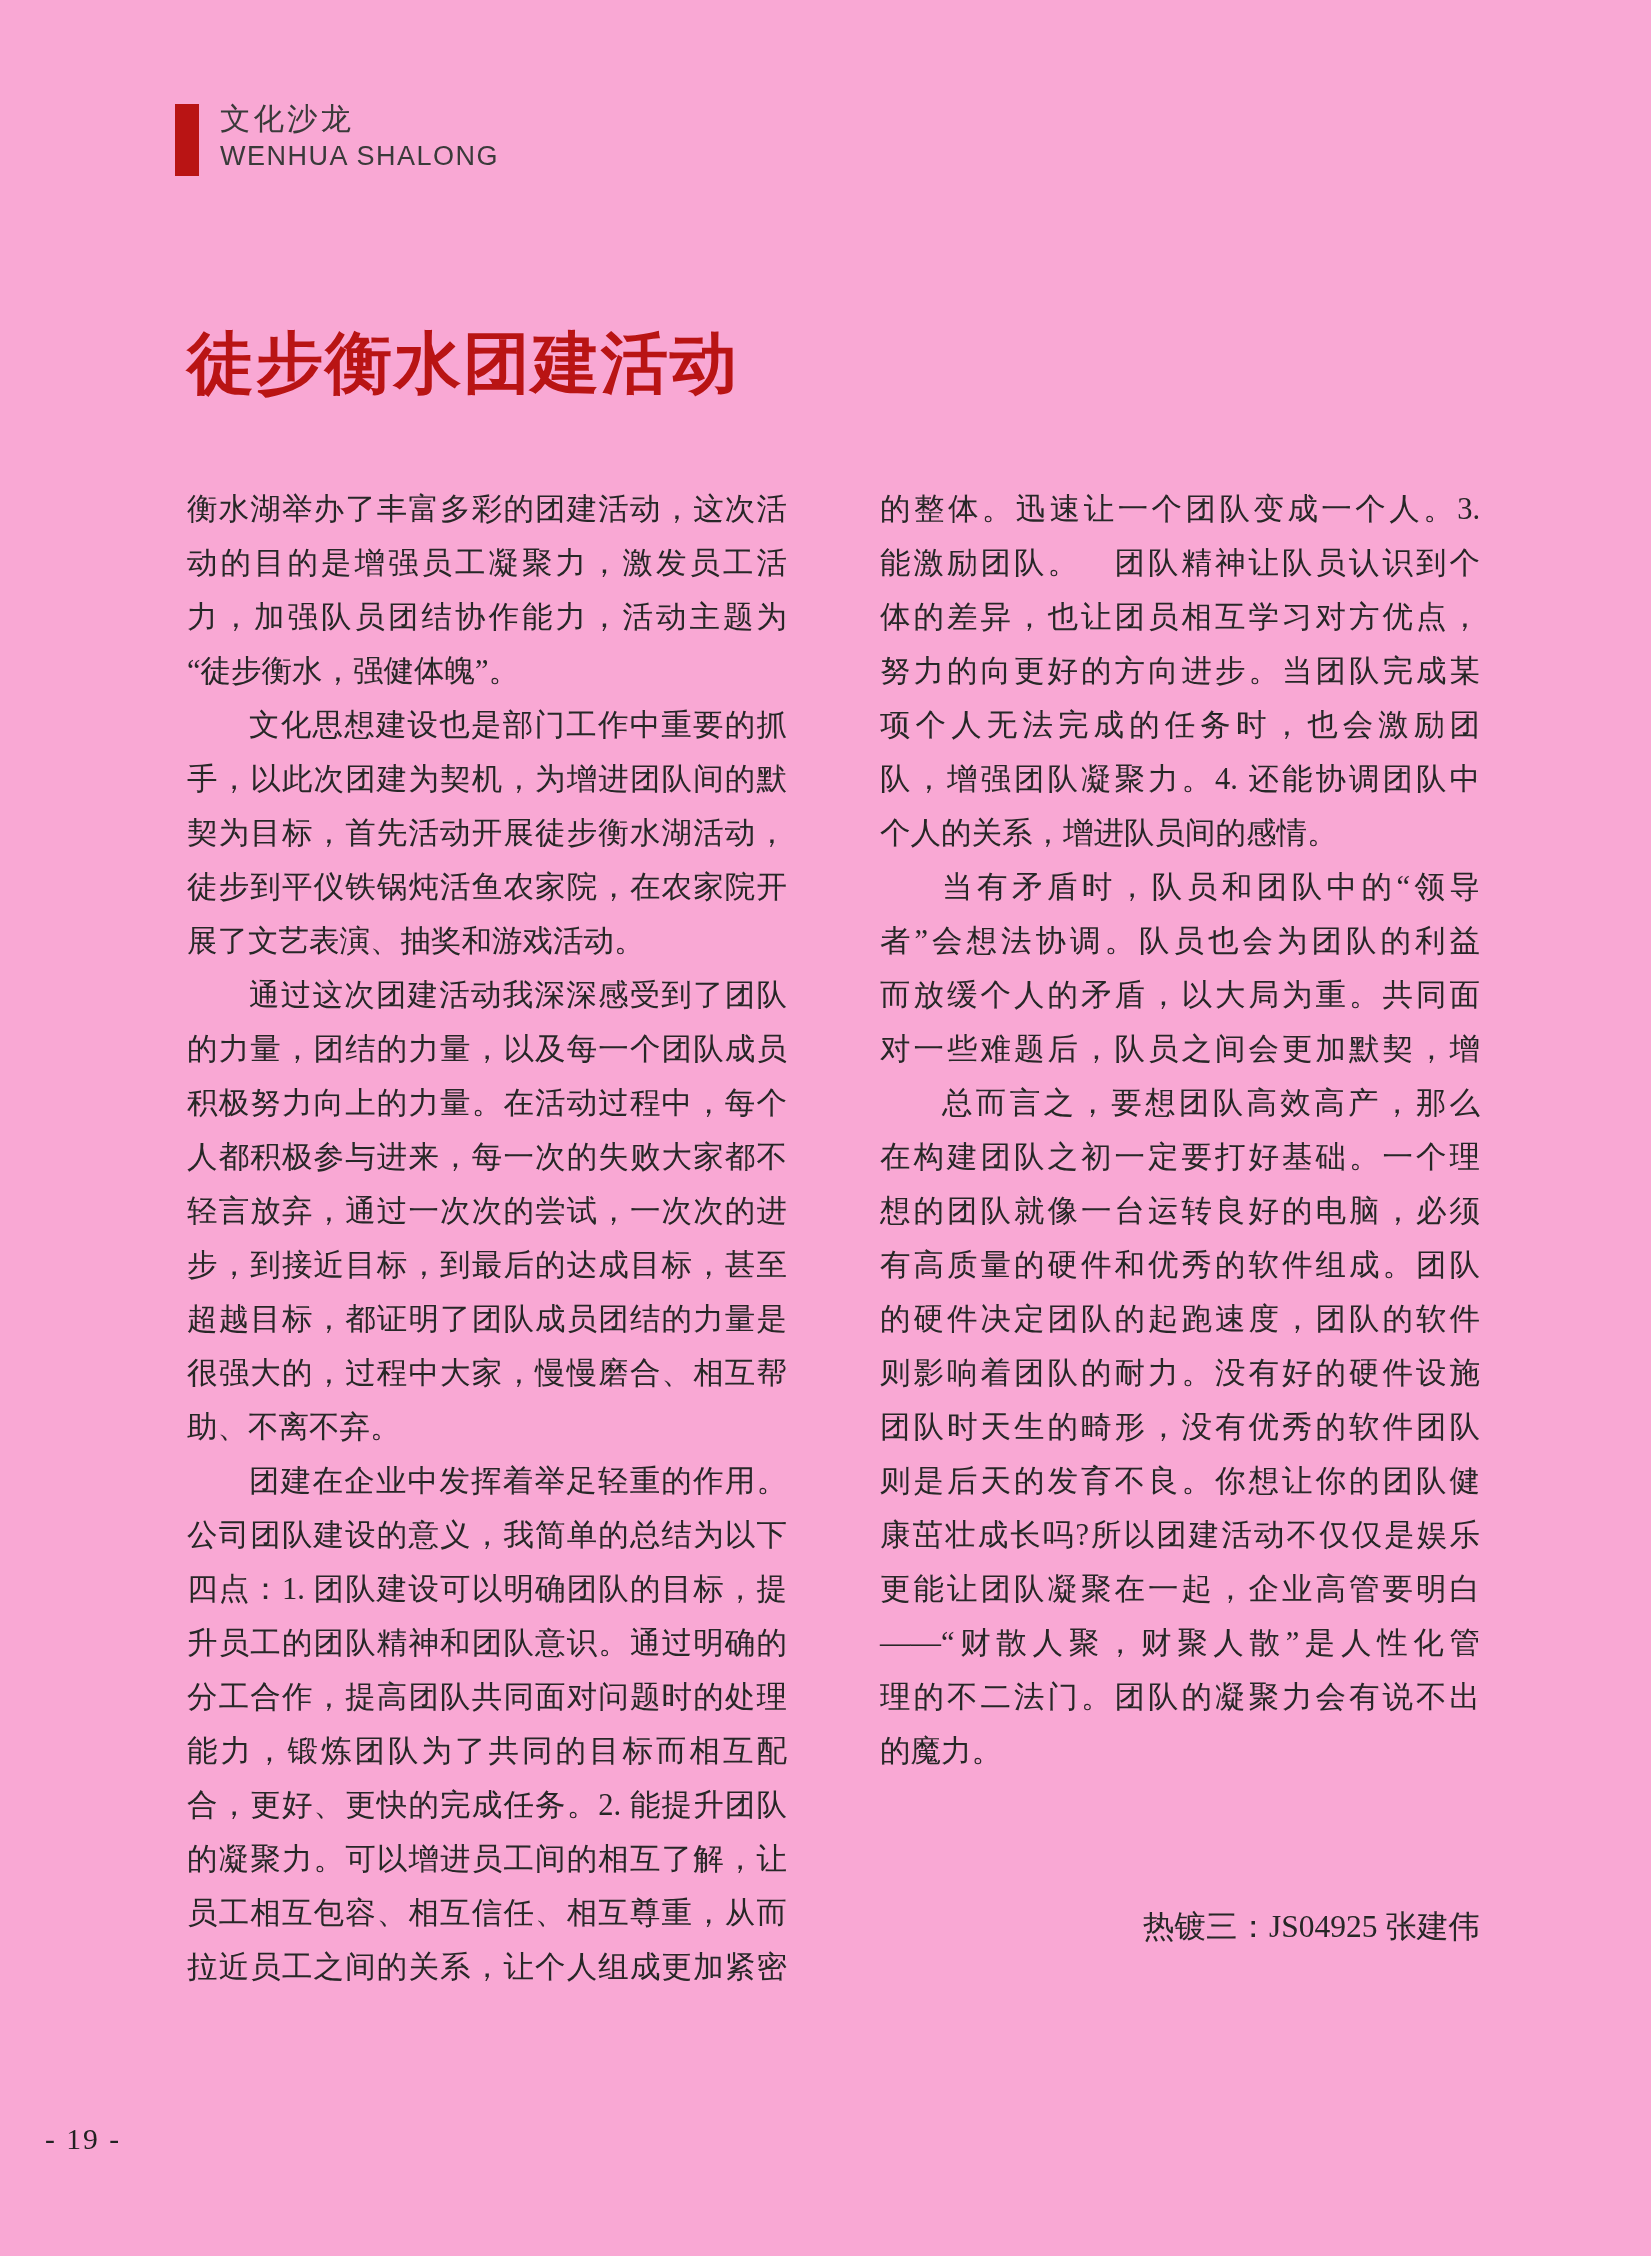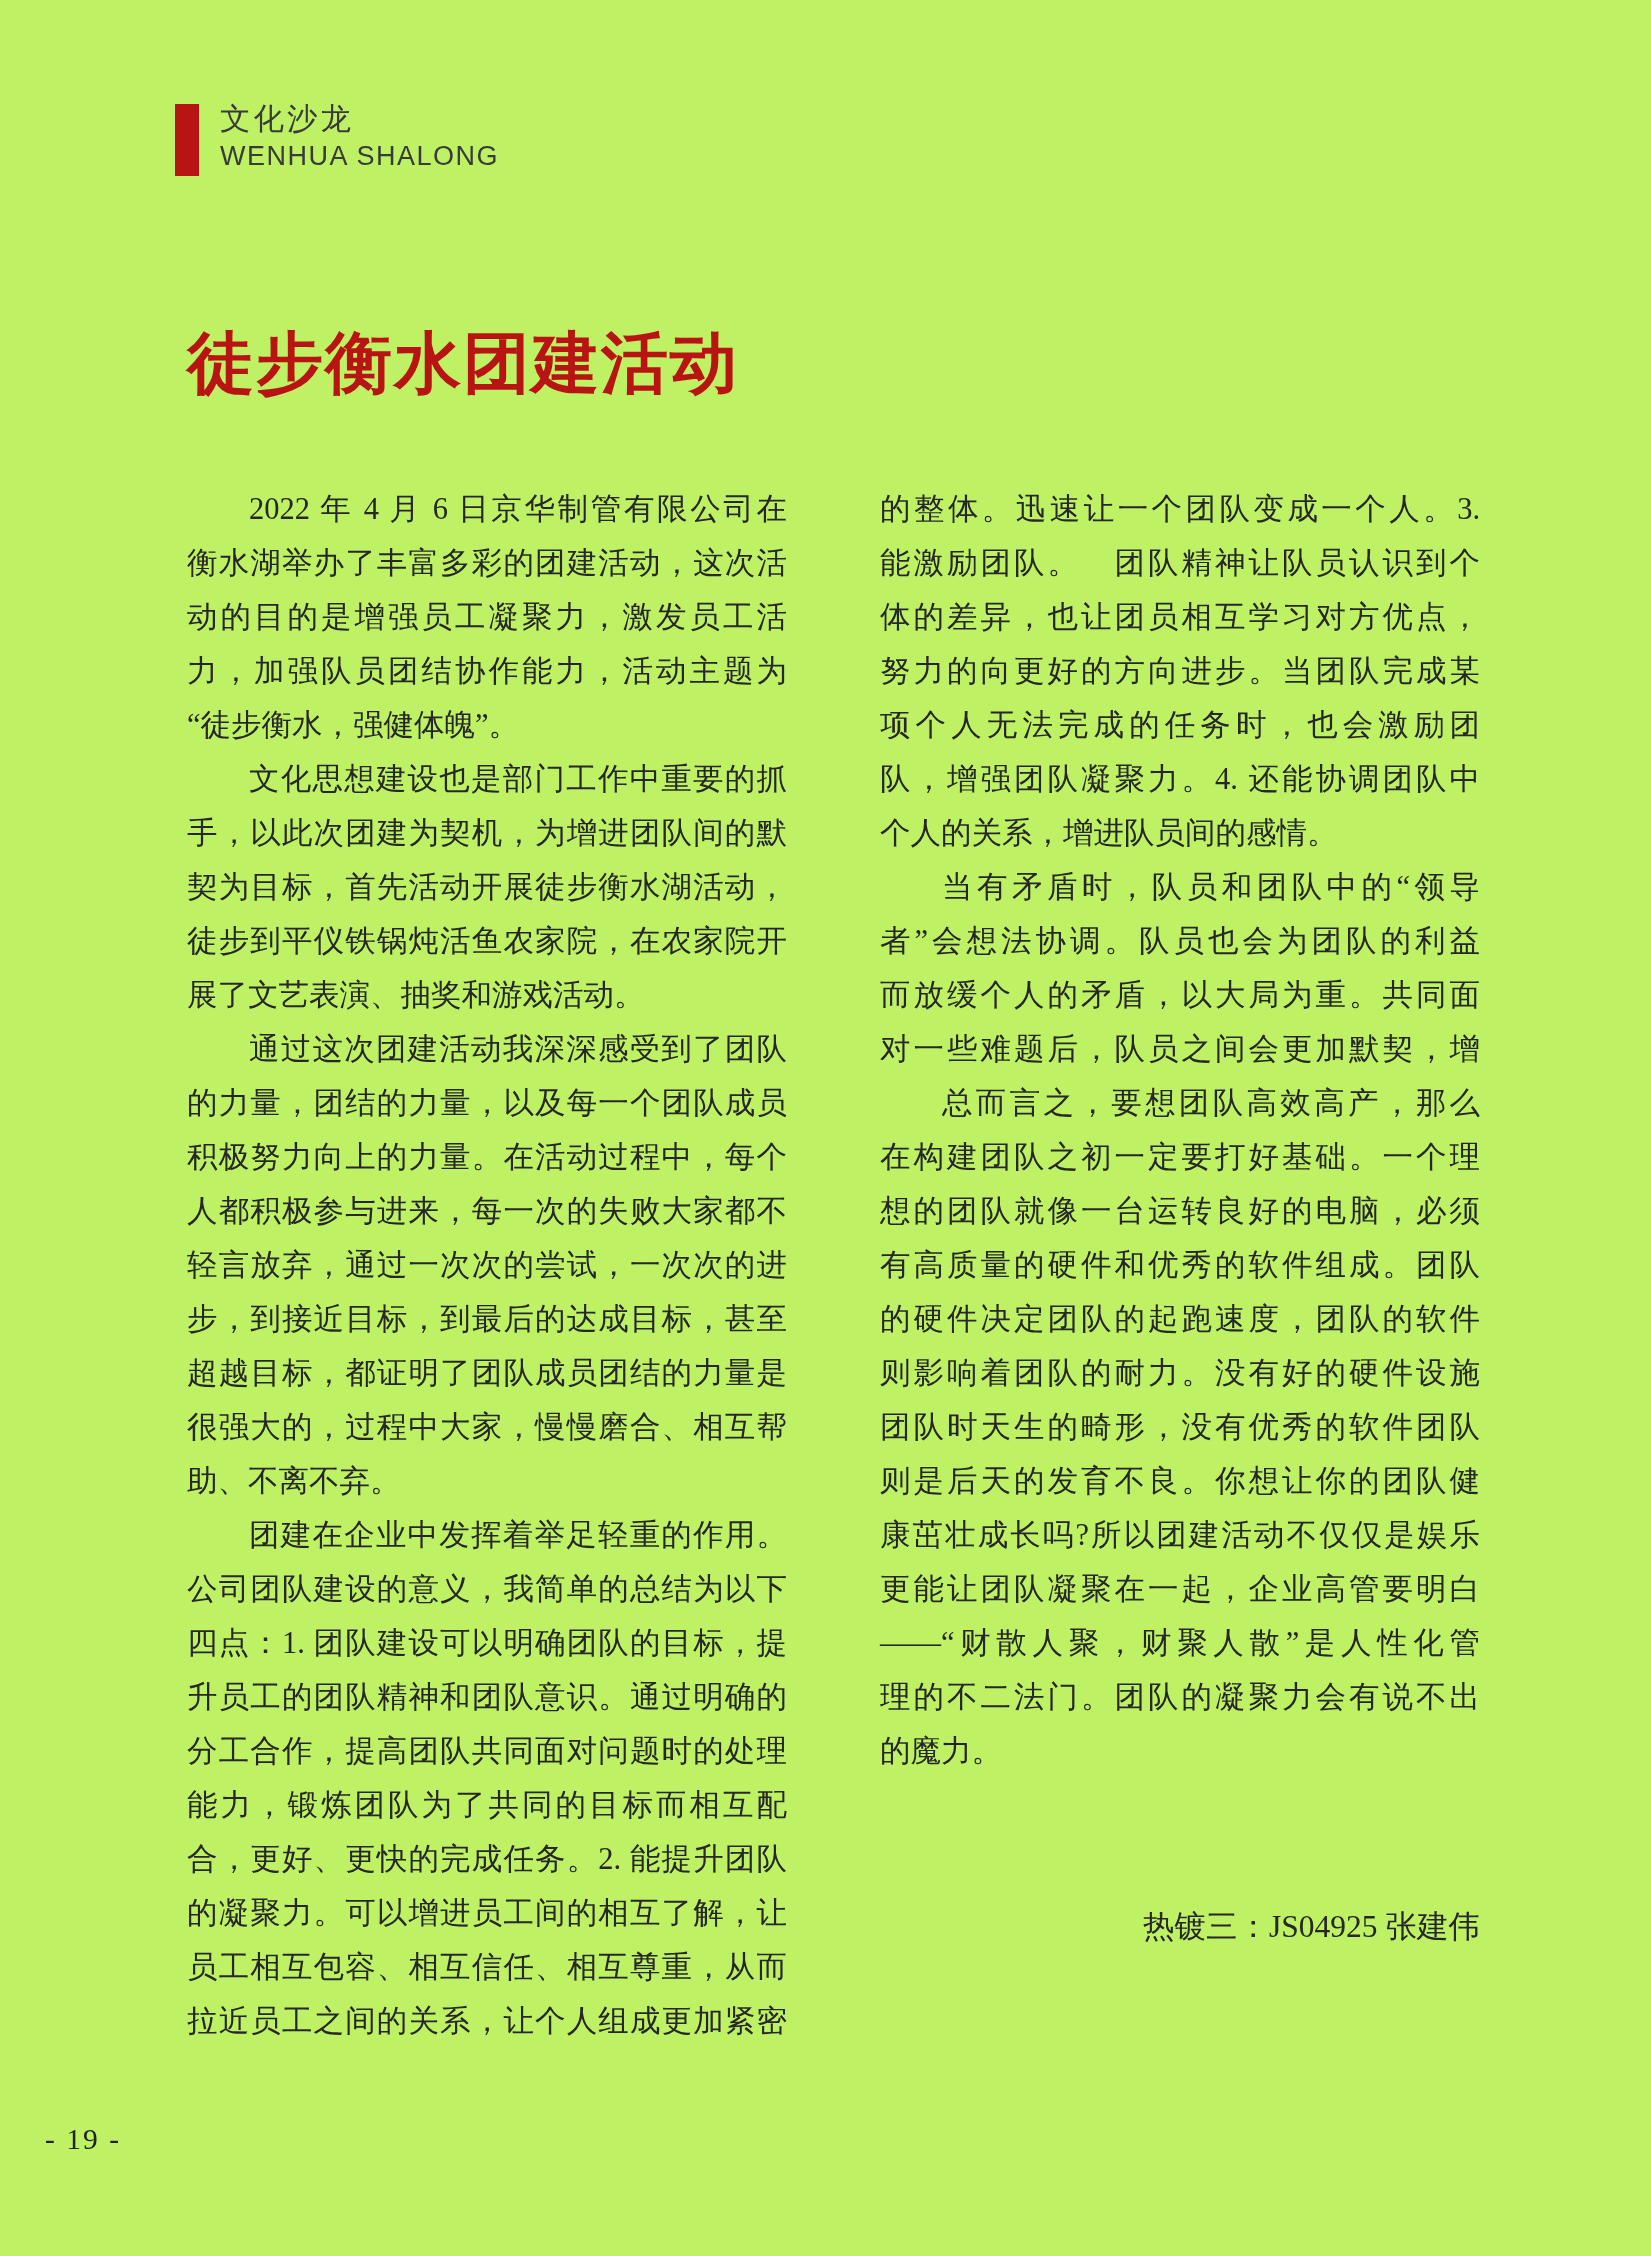--- a/index.html
+++ b/index.html
@@ -4,21 +4,21 @@
 <style>
   html, body {
     margin: 0;
     padding: 0;
     background: #ffffff;
   }
   .page {
     position: relative;
     width: 1652px;
     height: 2257px;
-    background: #bef264;
+    background: #f9a8d4;
     overflow: hidden;
     font-family: "Liberation Serif", "DejaVu Serif", serif;
     color: #272727;
   }
 
   
   .accent-bar {
     position: absolute;
     left: 175px;
     top: 104px;
@@ -118,21 +118,20 @@
 
 <div class="page">
 
   <div class="accent-bar"></div>
   <div class="sec-cn">文化沙龙</div>
   <div class="sec-en">WENHUA SHALONG</div>
 
   <h1 class="title">徒步衡水团建活动</h1>
 
   <div class="col left" id="col-left">
-      <div class="line just indent">2022 年 4 月 6 日京华制管有限公司在</div>
       <div class="line just">衡水湖举办了丰富多彩的团建活动，这次活</div>
       <div class="line just">动的目的是增强员工凝聚力，激发员工活</div>
       <div class="line just">力，加强队员团结协作能力，活动主题为</div>
       <div class="line end">“徒步衡水，强健体魄”。</div>
       <div class="line just indent">文化思想建设也是部门工作中重要的抓</div>
       <div class="line just">手，以此次团建为契机，为增进团队间的默</div>
       <div class="line just">契为目标，首先活动开展徒步衡水湖活动，</div>
       <div class="line just">徒步到平仪铁锅炖活鱼农家院，在农家院开</div>
       <div class="line end">展了文艺表演、抽奖和游戏活动。</div>
       <div class="line just indent">通过这次团建活动我深深感受到了团队</div>

